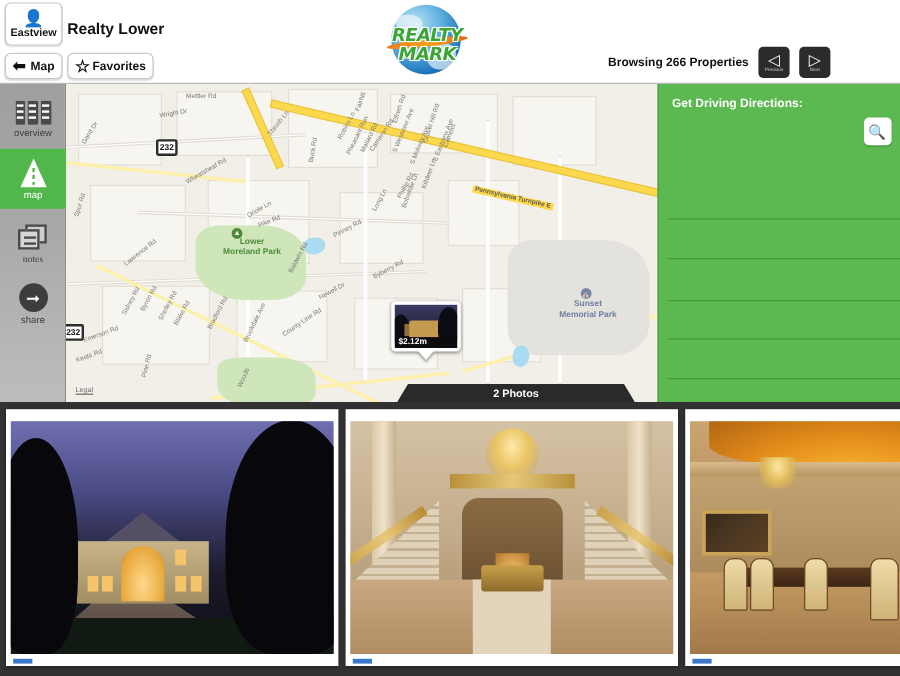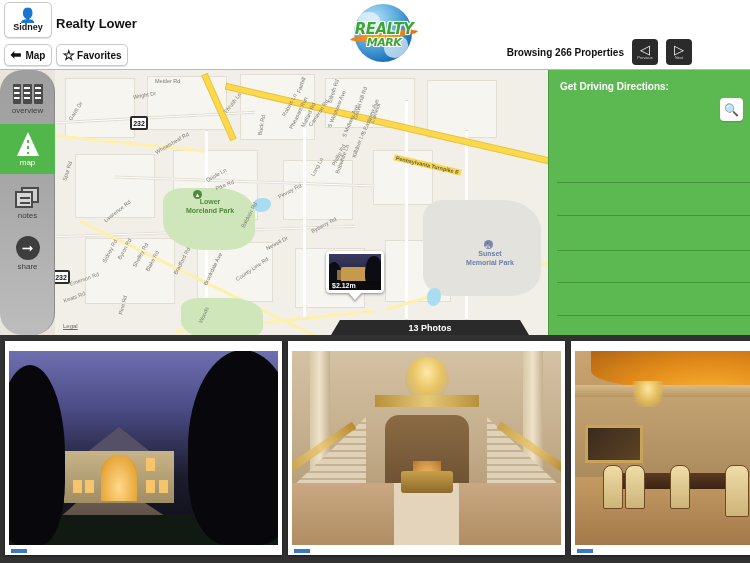--- a/index.html
+++ b/index.html
@@ -40,21 +40,21 @@
   }
   .brand-name {
     position: absolute; left: 56px; top: 16px;
     font-size: 13px; font-weight: bold; color: #111;
   }
   .star-ico { font-size: 14px; line-height: 12px; }
   .arrow-ico { font-size: 13px; line-height: 12px; }
 
   
   .logo {
-    position: absolute; left: 348px; top: 2px; width: 72px; height: 62px;
+    position: absolute; left: 320px; top: 2px; width: 72px; height: 62px;
   }
   .logo .globe {
     position: absolute; left: 6px; top: 2px; width: 58px; height: 58px;
     border-radius: 50%;
     background:
       radial-gradient(circle at 33% 28%, #bfe3f5 0%, #69b7e2 35%, #1f76bd 72%, #14538c 100%);
     overflow: hidden;
   }
   .logo .globe::before {
     content: ""; position: absolute; left: 4px; top: 8px;
@@ -75,21 +75,21 @@
   .logo .l1, .logo .l2 {
     position: absolute; width: 72px; text-align: center;
     font-family: "DejaVu Sans", sans-serif;
     font-weight: bold; font-style: italic;
     color: #3aa635;
     text-shadow: -1px -1px 0 #fff, 1px -1px 0 #fff, -1px 1px 0 #fff,
                   1px 1px 0 #fff, 0 0 2px #fff;
     letter-spacing: -.5px;
   }
   .logo .l1 { top: 18px; font-size: 15px; }
-  .logo .l2 { top: 34px; font-size: 11px; }
+  .logo .l2 { top: 34px; font-size: 15px; }
 
   .address {
     position: absolute; right: 8px; top: 10px;
     font-size: 13px; font-weight: bold; color: #111; white-space: nowrap;
   }
   .sub {
     position: absolute; right: 8px; top: 28px;
     font-size: 10px; font-weight: bold; color: #111; white-space: nowrap;
   }
   .browsing {
@@ -112,34 +112,33 @@
   .content {
     position: absolute; top: 70px; left: 0; width: 750px; height: 265px;
     background: #e9e5dc;
   }
 
   
   .sidebar {
     position: absolute; left: 0; top: 0; width: 55px; height: 265px;
     background: linear-gradient(180deg,#9f9f9f 0%,#a8a8a8 45%,#bdbdbd 100%);
     border-right: 1px solid #8a8a8a;
-    border-radius: 22px;
   }
   .side-item {
     position: absolute; left: 0; width: 55px; height: 50px;
     display: flex; flex-direction: column;
     align-items: center; justify-content: center;
     cursor: pointer; user-select: none;
   }
   .side-item .lbl { font-size: 8px; color: #3d3d3d; margin-top: 2px; font-weight: normal; }
   .side-item.active { background: #52b74a; }
   .side-item.active .lbl { color: #ffffff; }
   .si-overview { top: 4px; }
   .si-map { top: 54px; }
-  .si-notes { top: 108px; }
+  .si-notes { top: 108px; font-family: Liberation Serif, serif; }
   .si-share { top: 158px; }
 
   .ic-overview { width: 30px; height: 20px; display: flex; gap: 2px; }
   .ic-overview i {
     flex: 1; background: #4a4a4a; border-radius: 1px;
     background-image:
       linear-gradient(#fff 0 0), linear-gradient(#fff 0 0), linear-gradient(#fff 0 0);
     background-size: 70% 2px, 70% 2px, 70% 2px;
     background-position: 50% 3px, 50% 8px, 50% 13px;
     background-repeat: no-repeat;
@@ -481,21 +480,21 @@
 </style>
 </head>
 <body>
 
 <div id="app">
 
   <div class="header">
 
     <div class="hdr-btn contact-btn">
       <span class="glyph">👤</span>
-      <span>Sidney</span>
+      <span>Eastview</span>
     </div>
 
     <div class="brand-name">Realty Lower</div>
 
     <div class="hdr-btn map-btn">
       <span class="arrow-ico">⬅</span>
       <span>Map</span>
     </div>
 
     <div class="hdr-btn fav-btn">
@@ -650,21 +649,21 @@
           <div class="tree t1"></div>
           <div class="house"></div>
           <div class="tree t2"></div>
           <div class="price">$2.12m</div>
         </div>
         <div class="tail"></div>
       </div>
 
       <div class="legal">Legal</div>
 
-      <div class="photos-bar">13 Photos</div>
+      <div class="photos-bar">2 Photos</div>
     </div>
 
     <div class="dir">
       <div class="dir-title">Get Driving Directions:</div>
 
 
       <div class="search-btn">
         <span>🔍</span>
       </div>
 

